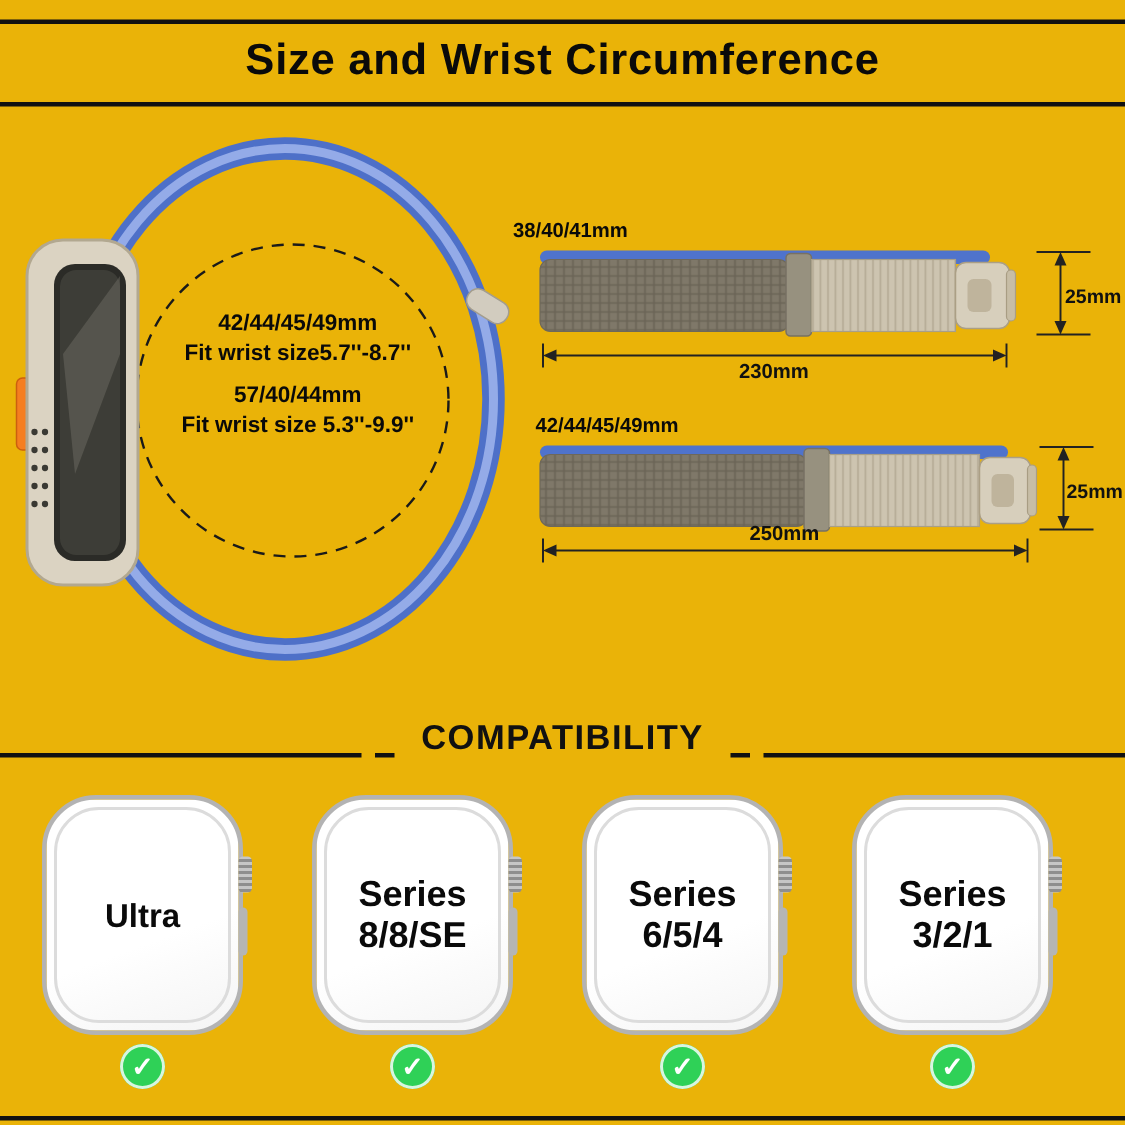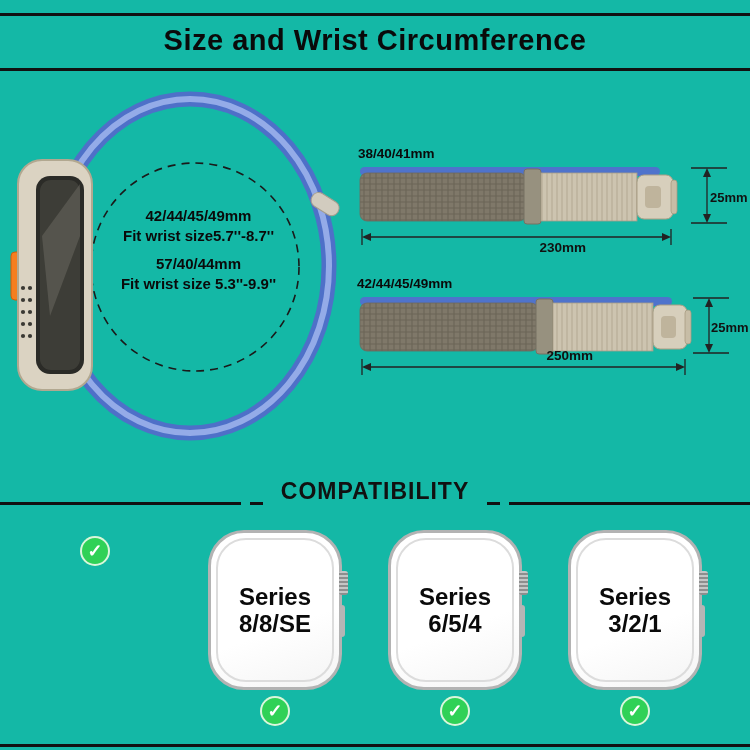--- a/index.html
+++ b/index.html
@@ -1,35 +1,35 @@
 <!DOCTYPE html>
 <html><head>
 <meta charset="utf-8">
 <style>
   html,body { margin:0; padding:0; background:#fff; }
   .canvas {
-    position:relative; width:750px; height:750px; background:#14b8a6;
+    position:relative; width:750px; height:750px; background:#eab308;
     font-family:"Liberation Sans", sans-serif; color:#111; overflow:hidden;
   }
   .rule { position:absolute; left:0; right:0; height:3px; background:#111; }
   .page-title {
     position:absolute; top:24px; left:0; width:100%; text-align:center;
     font-size:29px; font-weight:800; letter-spacing:0.5px; color:#0a0a0a;
   }
   
   .watch-svg { position:absolute; left:6px; top:86px; }
   .size-text {
     position:absolute; left:86px; top:206px; width:225px; text-align:center;
     font-size:15px; font-weight:bold; line-height:20px; color:#0a0a0a;
   }
   .vgap { height:8px; }
   
   .diagram-svg { position:absolute; }
   .band-label { position:absolute; font-size:13.5px; font-weight:bold; color:#0a0a0a; }
-  .len-label { position:absolute; width:140px; text-align:right; font-size:13.5px; font-weight:bold; }
+  .len-label { position:absolute; width:140px; text-align:center; font-size:13.5px; font-weight:bold; }
   .wid-label { position:absolute; font-size:13px; font-weight:bold; }
   
   .compat-divider {
     position:absolute; top:477px; left:0; width:100%; height:28px;
     display:flex; align-items:flex-end;
   }
   .dline { flex:1; height:3px; background:#111; }
   .ddash { width:13px; height:3px; background:#111; margin:0 9px; }
   .compat-heading { font-size:23px; font-weight:800; letter-spacing:1px; margin:0 9px; white-space:nowrap; }
   .watch-card { position:absolute; top:530px; width:134px; }
@@ -98,21 +98,21 @@
   </svg>
 
   <div class="size-text">
     <div>42/44/45/49mm</div>
     <div>Fit wrist size5.7''-8.7''</div>
     <div class="vgap"></div>
     <div>57/40/44mm</div>
     <div>Fit wrist size 5.3''-9.9''</div>
   </div>
 
-  <div class="band-label" style="left:358px; top:146px;">38/40/41mm</div>
+  <div class="band-label" style="left:342px; top:146px;">38/40/41mm</div>
   <svg class="diagram-svg" style="left:355px; top:163px;" width="395" height="86" viewBox="0 0 395 86">
     <defs>
       <pattern id="weaveA" width="6" height="6" patternUnits="userSpaceOnUse">
         <rect width="6" height="6" fill="#7f7869"></rect>
         <path d="M0 3 H6 M3 0 V6" stroke="#6a6456" stroke-width="1.1"></path>
       </pattern>
       <pattern id="ridgeA" width="5" height="6" patternUnits="userSpaceOnUse">
         <rect width="5" height="6" fill="#cdc4b0"></rect>
         <path d="M2 0 V6" stroke="#b7ad97" stroke-width="1.2"></path>
       </pattern>
@@ -169,20 +169,29 @@
 
   <div class="compat-divider">
     <div class="dline"></div>
     <div class="ddash"></div>
     <div class="compat-heading">COMPATIBILITY</div>
     <div class="ddash"></div>
     <div class="dline"></div>
   </div>
 
   <div class="watch-card" style="left:28px;">
+    <div class="watch-outline">
+      <div class="watch-inner"></div>
+      <div class="crown"></div>
+      <div class="side-btn"></div>
+      <div class="watch-label" style="font-size:22px;">
+        <div>Ultra</div>
+        <div></div>
+      </div>
+    </div>
     <div class="check">
         <span>✓</span>
       </div>
   </div>
 
   <div class="watch-card" style="left:208px;">
     <div class="watch-outline">
       <div class="watch-inner"></div>
       <div class="crown"></div>
       <div class="side-btn"></div>

